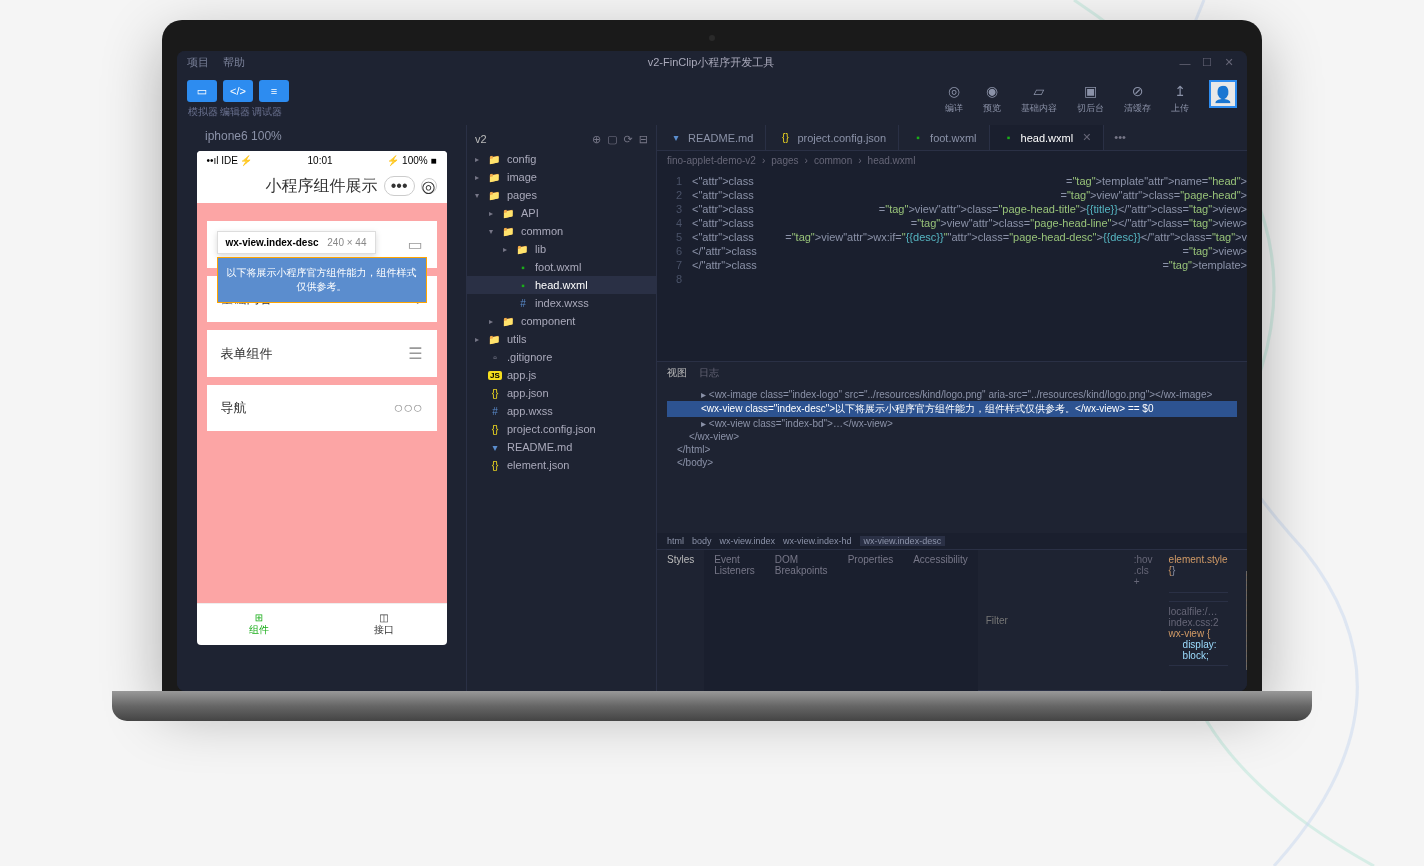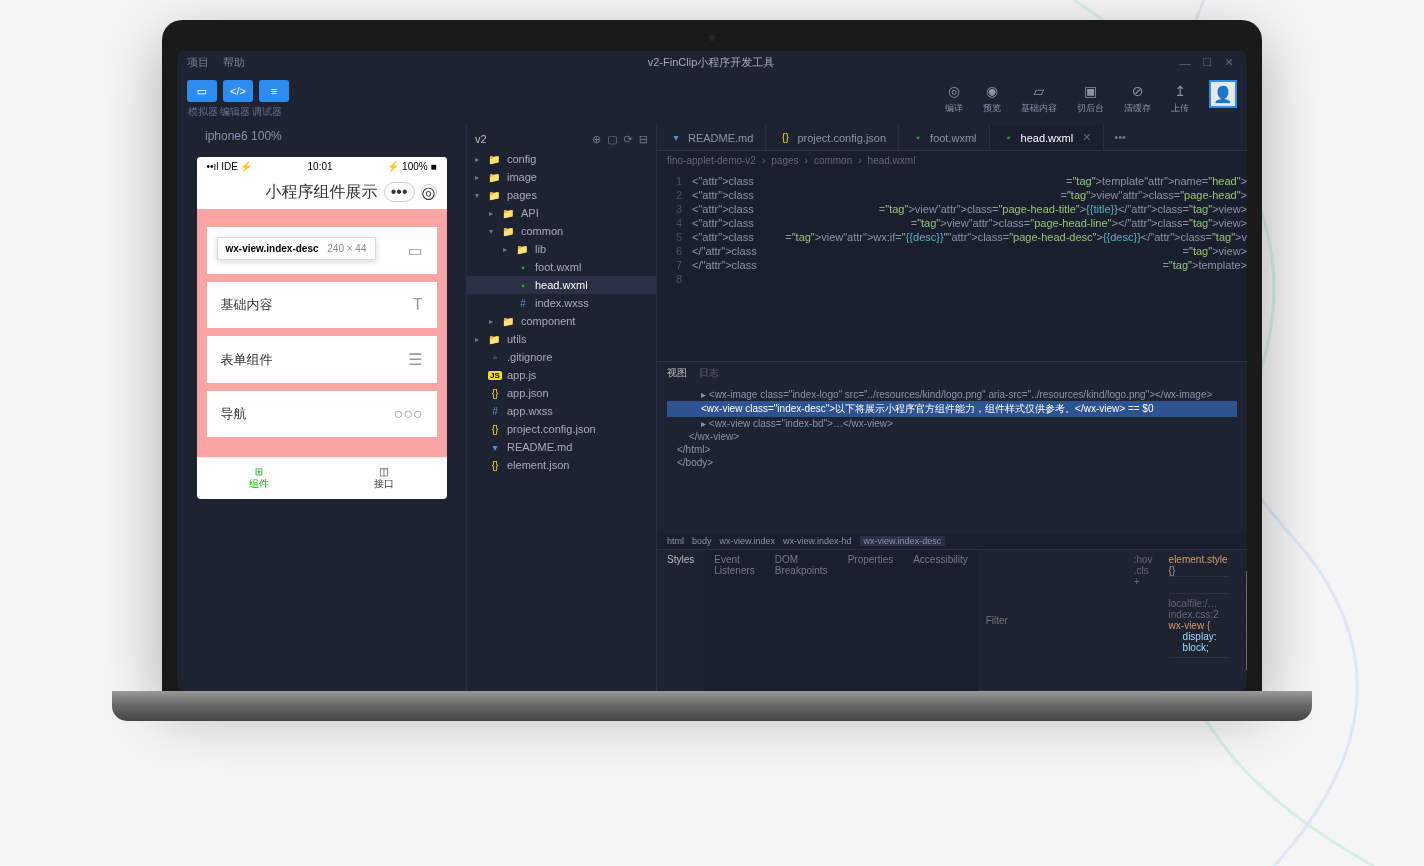--- a/index.html
+++ b/index.html
@@ -22,21 +22,21 @@
 .toolbar-left-labels{display:flex;color:#6b7290;font-size:10px}
 .toolbar-left-labels span{width:32px;text-align:center}
 .toolbar-right{display:flex;gap:4px;align-items:flex-start}
 .tb-action{display:flex;flex-direction:column;align-items:center;gap:2px;padding:2px 8px;cursor:pointer;color:#8b92a8}
 .tb-icon{width:18px;height:18px;display:flex;align-items:center;justify-content:center;font-size:14px}
 .tb-label{font-size:9px}
 .avatar{width:28px;height:28px;background:#e8e8e8;border:2px solid #2d8cf0;margin-left:8px;cursor:pointer;display:flex;align-items:center;justify-content:center;font-size:16px}
 .main{display:flex;flex:1;overflow:hidden}
 .sim-panel{width:290px;background:#1e2332;display:flex;flex-direction:column;border-right:1px solid #2a3045}
 .sim-header{padding:4px 28px;font-size:12px;color:#8b92a8}
-.phone{width:250px;height:342px;background:#fff;margin:10px auto;border-radius:4px;display:flex;flex-direction:column;color:#333;overflow:hidden}
+.phone{width:250px;height:494px;background:#fff;margin:4px auto;border-radius:4px;display:flex;flex-direction:column;color:#333;overflow:hidden}
 .phone-status{display:flex;justify-content:space-between;padding:4px 10px;font-size:10px;color:#000;background:#fff}
 .phone-title{text-align:center;padding:6px;font-size:16px;font-weight:500;position:relative}
 .phone-title .dots{position:absolute;right:10px;top:6px;display:flex;gap:6px;align-items:center}
 .phone-content{flex:1;background:#fca5a5;padding:10px;position:relative;overflow:hidden}
 .tooltip{position:absolute;top:28px;left:20px;background:#fff;border:1px solid #ddd;padding:5px 8px;font-size:10px;box-shadow:0 2px 6px rgba(0,0,0,.15)}
 .tooltip b{color:#000}
 .tooltip span{color:#888;margin-left:6px}
 .highlighted{position:absolute;top:54px;left:20px;right:20px;background:#5b8dce;color:#fff;padding:8px;font-size:10px;text-align:center;border:1px solid orange}
 .list-item{background:#fff;margin-top:8px;padding:14px;display:flex;justify-content:space-between;align-items:center;font-size:13px}
 .list-item:first-of-type{margin-top:90px}
@@ -186,20 +186,21 @@
       <span class="dots">
                   <span style="border:1px solid #ccc;border-radius:10px;padding:0 6px">•••</span>
                   <span style="border:1px solid #ccc;border-radius:50%;width:16px;height:16px;display:inline-flex;align-items:center;justify-content:center">◎</span>
                 </span>
     </div>
     <div class="phone-content">
       <div class="tooltip">
         <b>wx-view.index-desc</b>
         <span>240 × 44</span>
       </div>
+      <div class="highlighted">以下将展示小程序官方组件能力，组件样式仅供参考。</div>
       <div class="list-item">
                   <span>视图容器</span>
                   <span class="list-icon">▭</span>
                 </div>
       <div class="list-item">
                   <span>基础内容</span>
                   <span class="list-icon">T</span>
                 </div>
       <div class="list-item">
                   <span>表单组件</span>
@@ -389,21 +390,21 @@
           <span class="sp-tab">Event Listeners</span>
           <span class="sp-tab">DOM Breakpoints</span>
           <span class="sp-tab">Properties</span>
           <span class="sp-tab">Accessibility</span>
         </div>
         <div class="sp-filter">
           <input placeholder="Filter" style="">
           <span class="ext">:hov  .cls  +</span>
         </div>
         <div class="sp-rules" id="rules">
-                    <div style="border-bottom: 1px solid rgb(42, 48, 69); padding-bottom: 0; margin-bottom: 12px;"><span class="src"></span><span class="sel">element.style {</span><span>}</span></div>
+                    <div style="border-bottom: 1px solid rgb(42, 48, 69); padding-bottom: 16px; margin-bottom: 4px;"><span class="src"></span><span class="sel">element.style {</span><span>}</span></div>
                     <div style="border-bottom: 1px solid rgb(42, 48, 69); padding-bottom: 4px; margin-bottom: 4px;">
                       <span class="src">
                         <style></span><span class="sel">.index-desc {</span><span class="prop">margin-top: 10px;</span><span class="prop">color: ▪var(--weui-FG-1);</span><span class="prop">font-size: 14px;</span><span>}</span></style>
                       </span>
                     </div>
                     <div style="border-bottom: 1px solid rgb(42, 48, 69); padding-bottom: 4px; margin-bottom: 4px;"><span class="src">localfile:/…index.css:2</span><span class="sel">wx-view {</span><span class="prop">display: block;</span><span></span></div>
                   </div>
       </div>
       <div class="box-model">
         <div class="bm-margin" data-l="margin">

